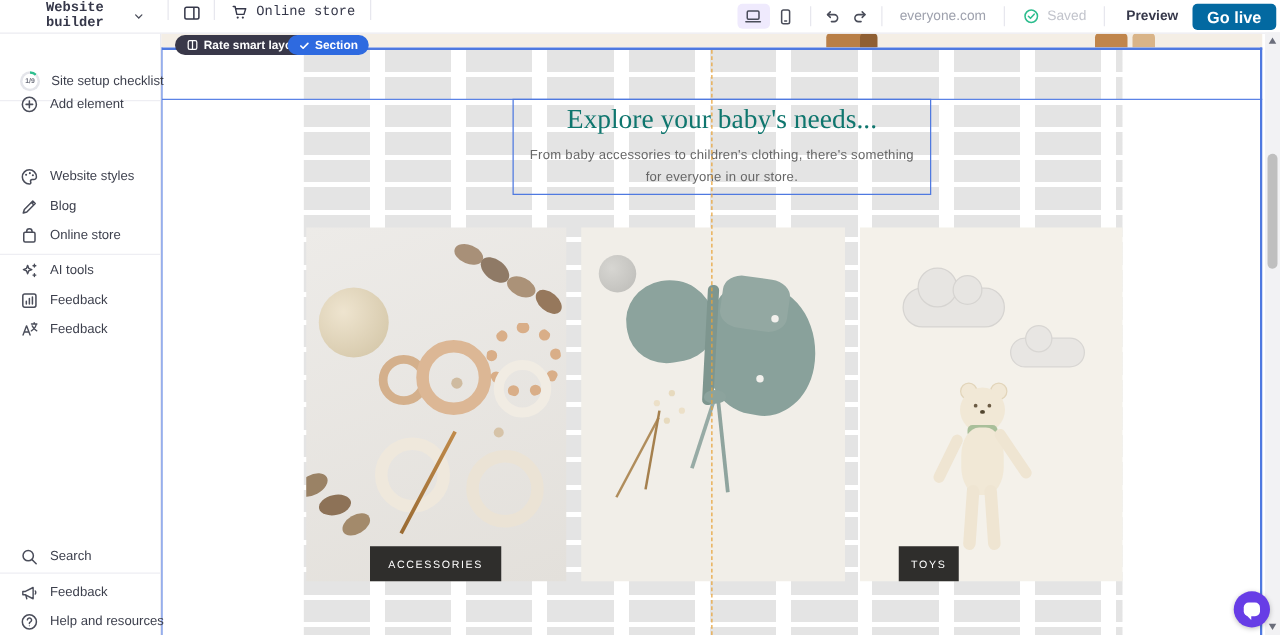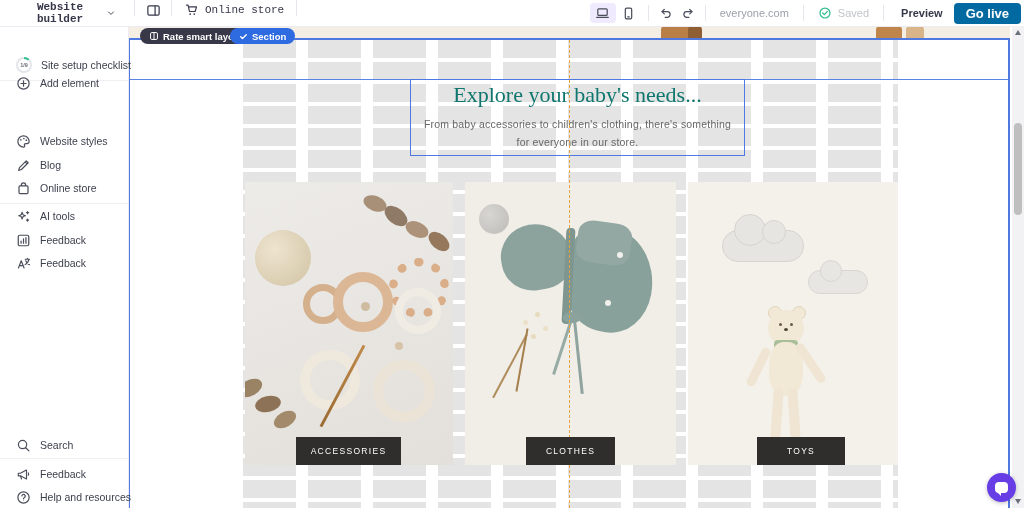--- a/index.html
+++ b/index.html
@@ -76,21 +76,21 @@
   .photo{position:absolute;top:144px;height:283px;z-index:2;overflow:hidden;}
   .ph1{left:117px;width:208px;background:linear-gradient(160deg,#edebe8,#e3e0db);}
   .ph2{left:337px;width:211px;background:#f1eee8;}
   .ph3{left:560px;width:210px;background:#f4f1ea;}
   .photo div{position:absolute;}
 
   .cat-btn{position:absolute;top:399px;height:28px;background:#2f2e2c;color:#fff;z-index:5;
            display:flex;align-items:center;justify-content:center;font-size:8.5px;letter-spacing:1.3px;}
   .cat-acc{left:168px;width:105px;}
   .cat-clo{left:398px;width:89px;}
-  .cat-toy{left:629px;width:88px;}
+  .cat-toy{left:591px;width:48px;}
 
   
   .scrollbar{position:absolute;left:1012px;top:26px;width:12px;height:482px;background:#f2f2f4;z-index:25;}
   .sb-thumb{position:absolute;left:2px;top:97px;width:8px;height:92px;background:#bfbfbf;border-radius:4px;}
   .sb-arrow{position:absolute;left:3px;width:0;height:0;border-left:3px solid transparent;border-right:3px solid transparent;}
   .sb-up{top:4px;border-bottom:5px solid #6b6e7b;}
   .sb-down{bottom:4px;border-top:5px solid #6b6e7b;}
   .chat{position:absolute;left:987px;top:473px;width:29px;height:29px;border-radius:50%;
         background:#673de6;z-index:30;display:flex;align-items:center;justify-content:center;
         box-shadow:0 1px 4px rgba(0,0,0,.25);}
@@ -374,21 +374,20 @@
         <div style="left:86px;top:158px;width:24px;height:10px;background:#a9bf9a;border-radius:4px"></div>
         <div style="left:88px;top:164px;width:9px;height:50px;background:#a3ba93;border-radius:4px;transform:rotate(5deg)"></div>
         <div style="left:81px;top:160px;width:34px;height:54px;border-radius:42%;background:#f1e8d6"></div>
         <div style="left:66px;top:164px;width:9px;height:42px;border-radius:5px;background:#efe5d2;transform:rotate(26deg)"></div>
         <div style="left:118px;top:158px;width:9px;height:46px;border-radius:5px;background:#efe5d2;transform:rotate(-34deg)"></div>
         <div style="left:84px;top:206px;width:10px;height:52px;border-radius:5px;background:#efe5d2;transform:rotate(4deg)"></div>
         <div style="left:101px;top:206px;width:10px;height:52px;border-radius:5px;background:#efe5d2;transform:rotate(-4deg)"></div>
       </div>
 
       <button class="cat-btn cat-acc">ACCESSORIES</button>
-      <button class="cat-btn cat-clo">CLOTHES</button>
       <button class="cat-btn cat-toy">TOYS</button>
     </section>
 
     <button class="pill rate">
       <span class="icn" style="width:10px;height:10px">
         <svg width="10" height="10" viewBox="0 0 16 16" fill="none" stroke="#fff" stroke-width="1.6">
             <rect x="2.5" y="2.5" width="11" height="11" rx="2"></rect>
             <path d="M8 2.5v11"></path>
           </svg>
       </span>

